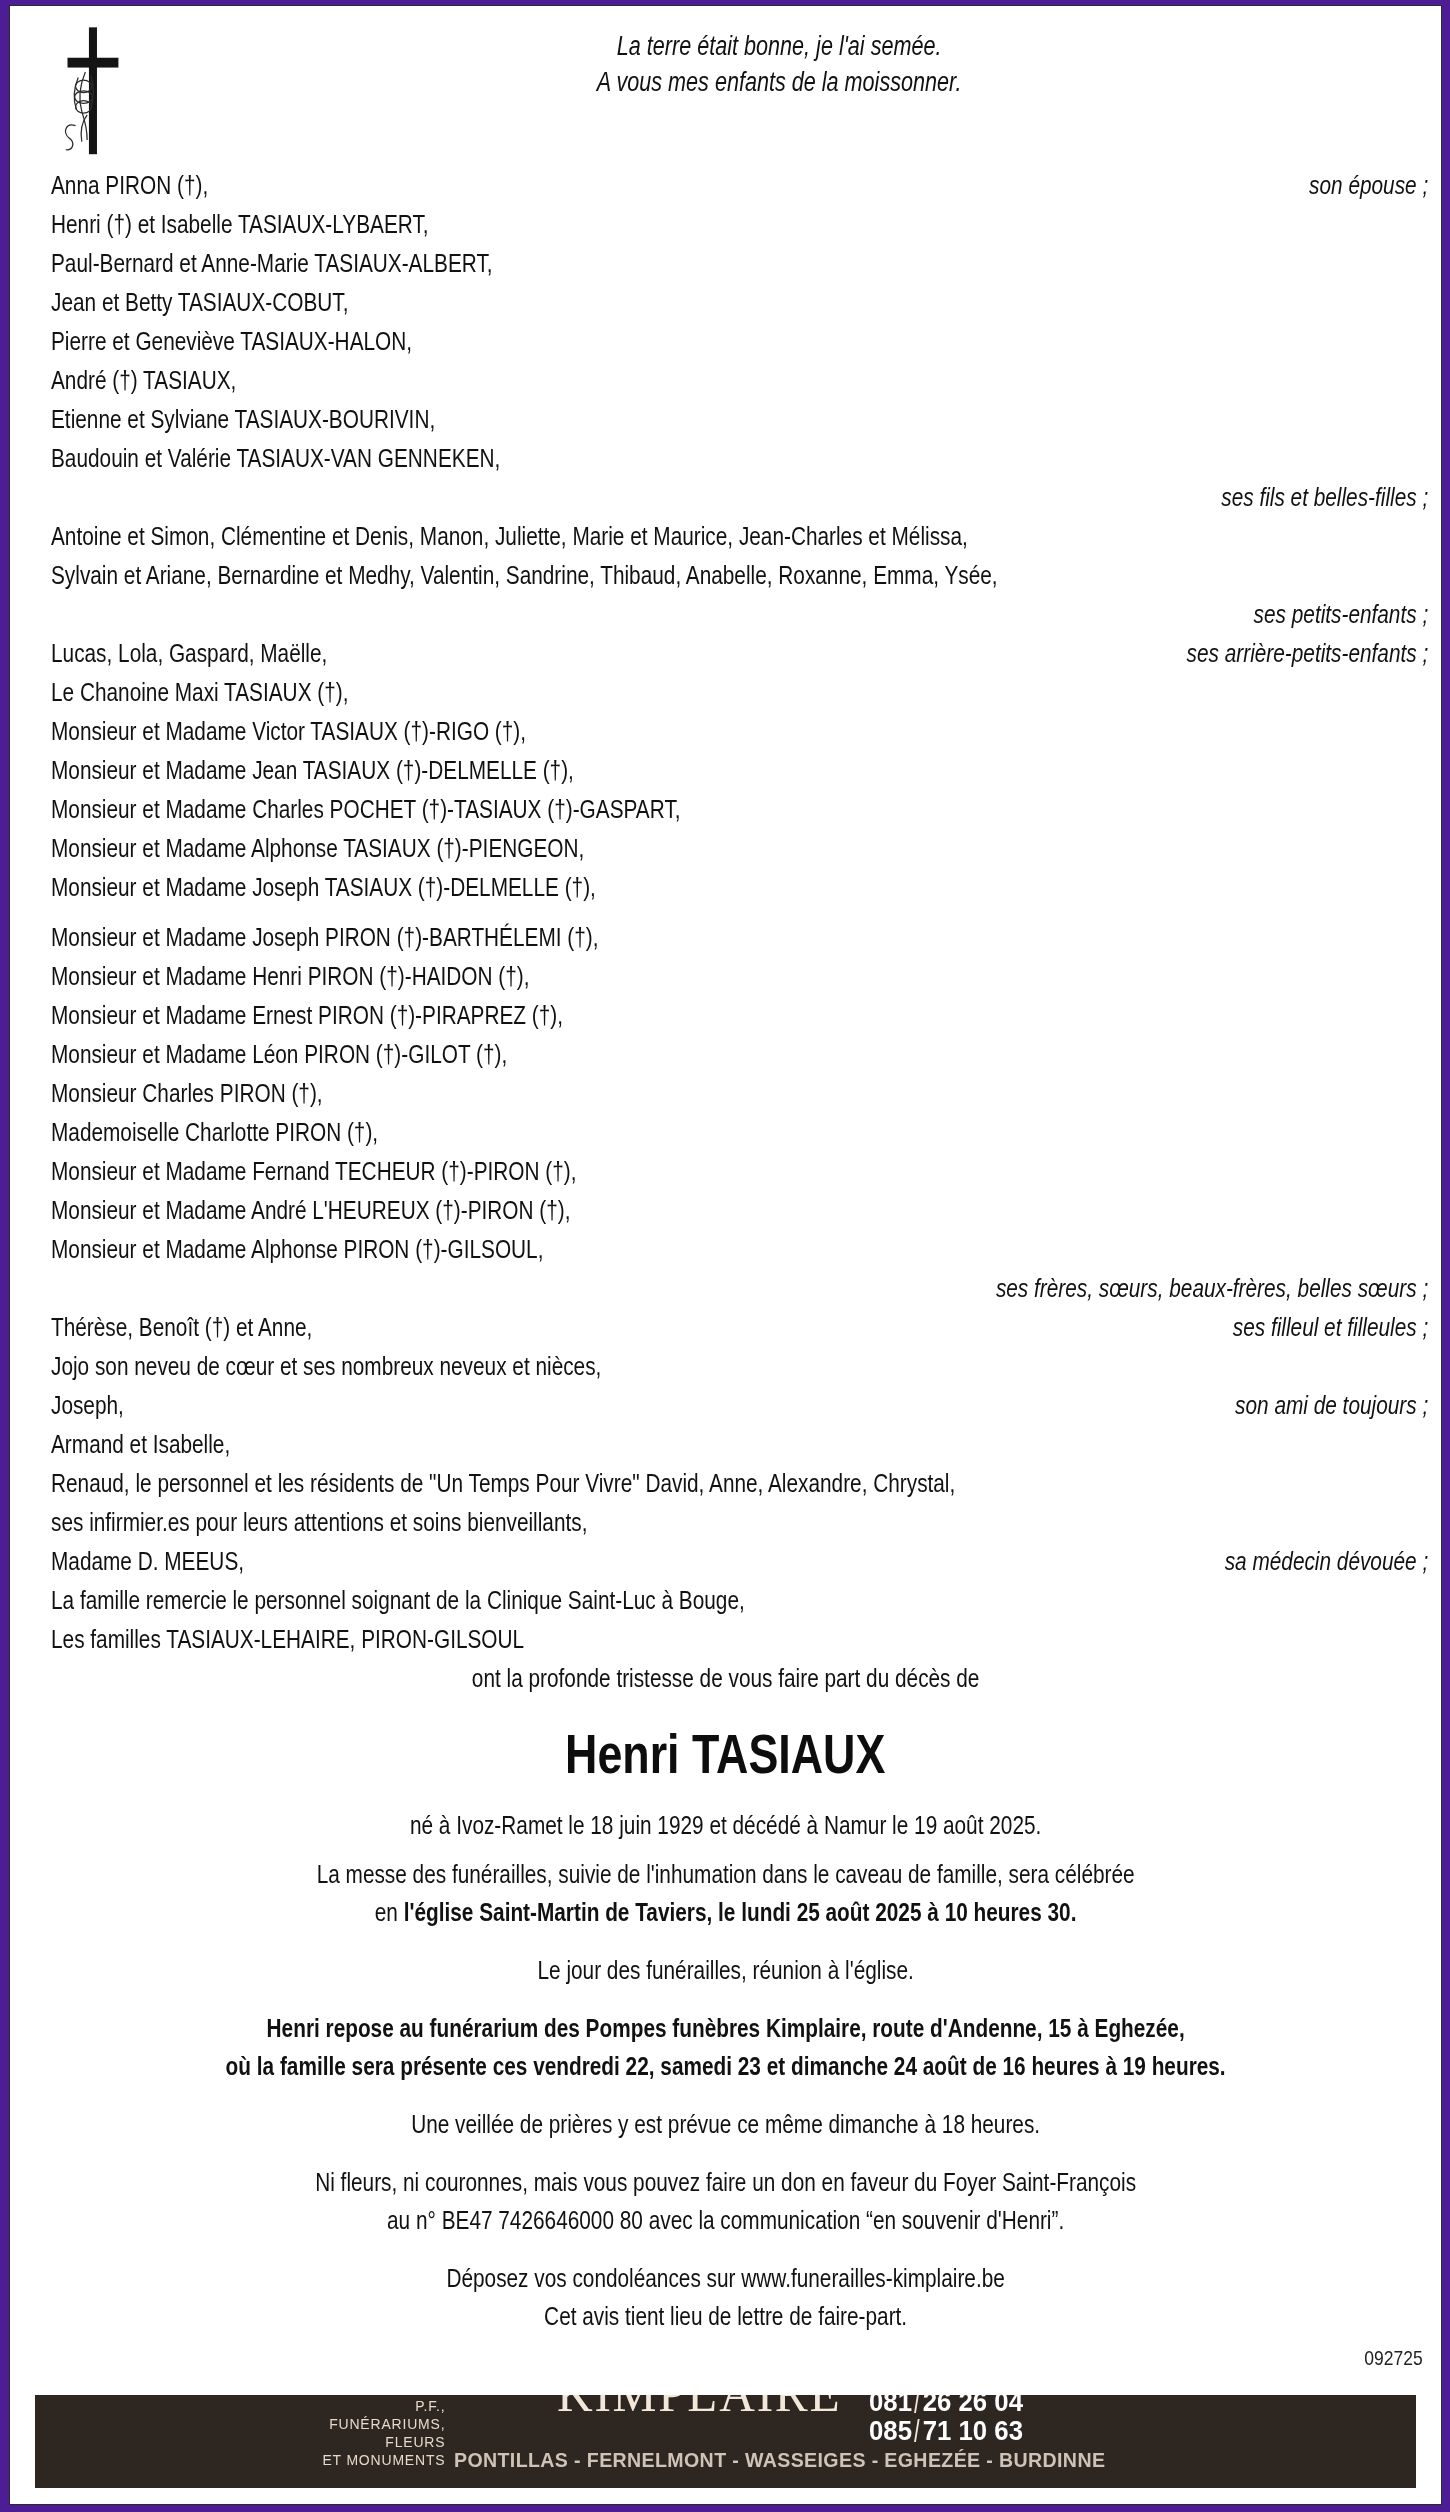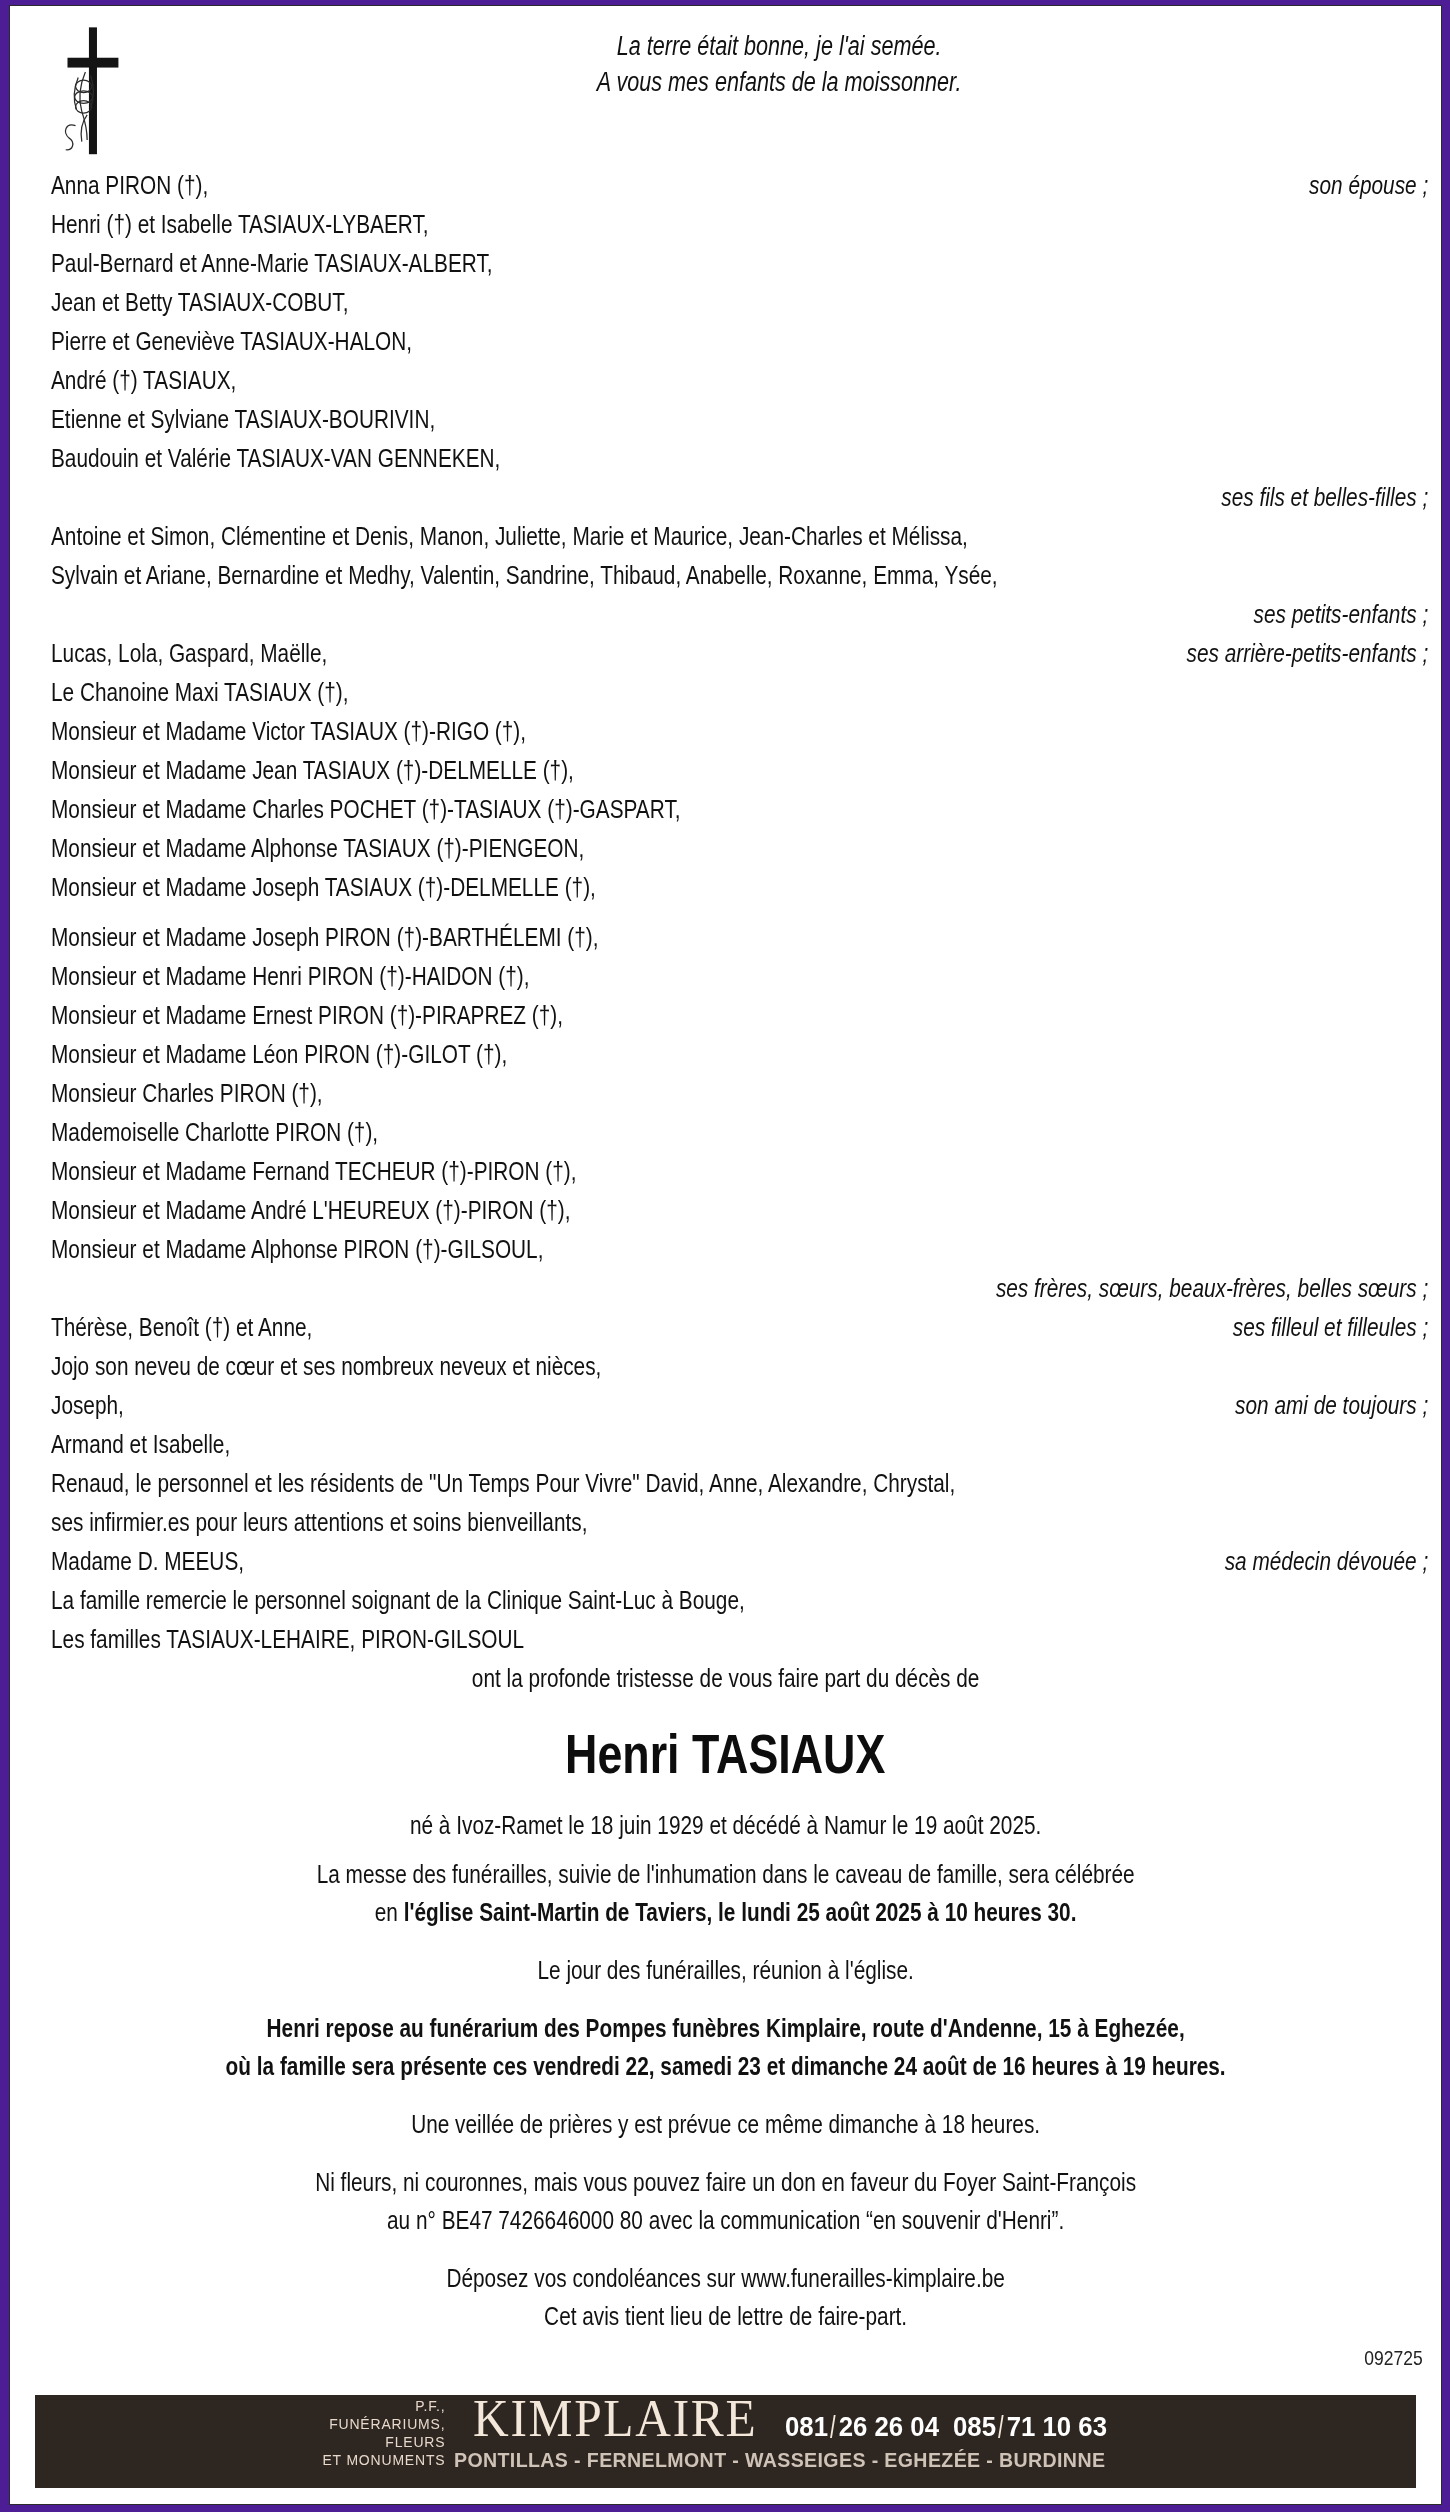--- a/index.html
+++ b/index.html
@@ -177,21 +177,21 @@
     font-size: 52px;
     line-height: 52px;
     letter-spacing: 1.8px;
     font-family: "Liberation Serif", serif;
     font-weight: 400;
     transform: scaleX(0.95);
     transform-origin: left bottom;
   }
   .bn-phones {
     display: flex;
-    flex-direction: row;
+    flex-direction: column;
     margin-left: 12.6px;
     color: #ffffff;
     font-weight: bold;
     font-family: "Liberation Sans", sans-serif;
     font-size: 28px;
     line-height: 29px;
   }
   .bn-phone {
     display: flex;
     align-items: center;

